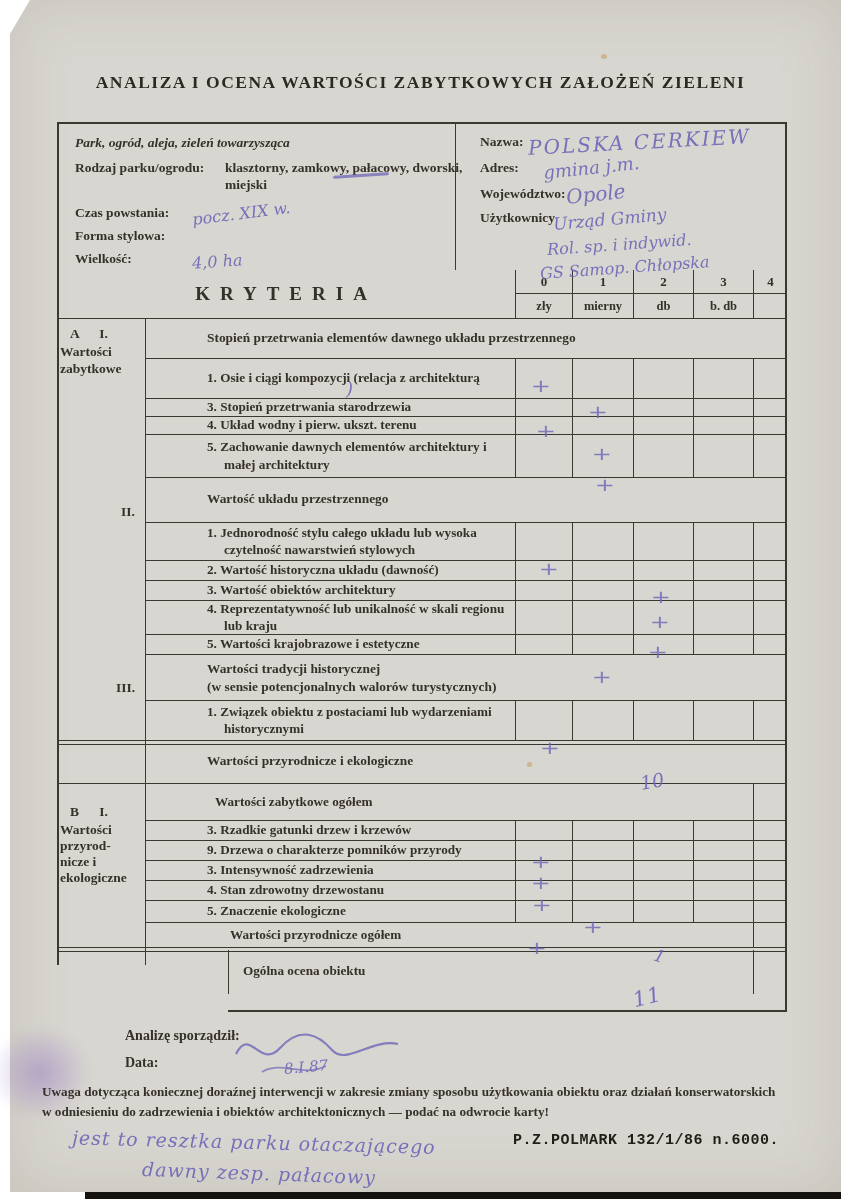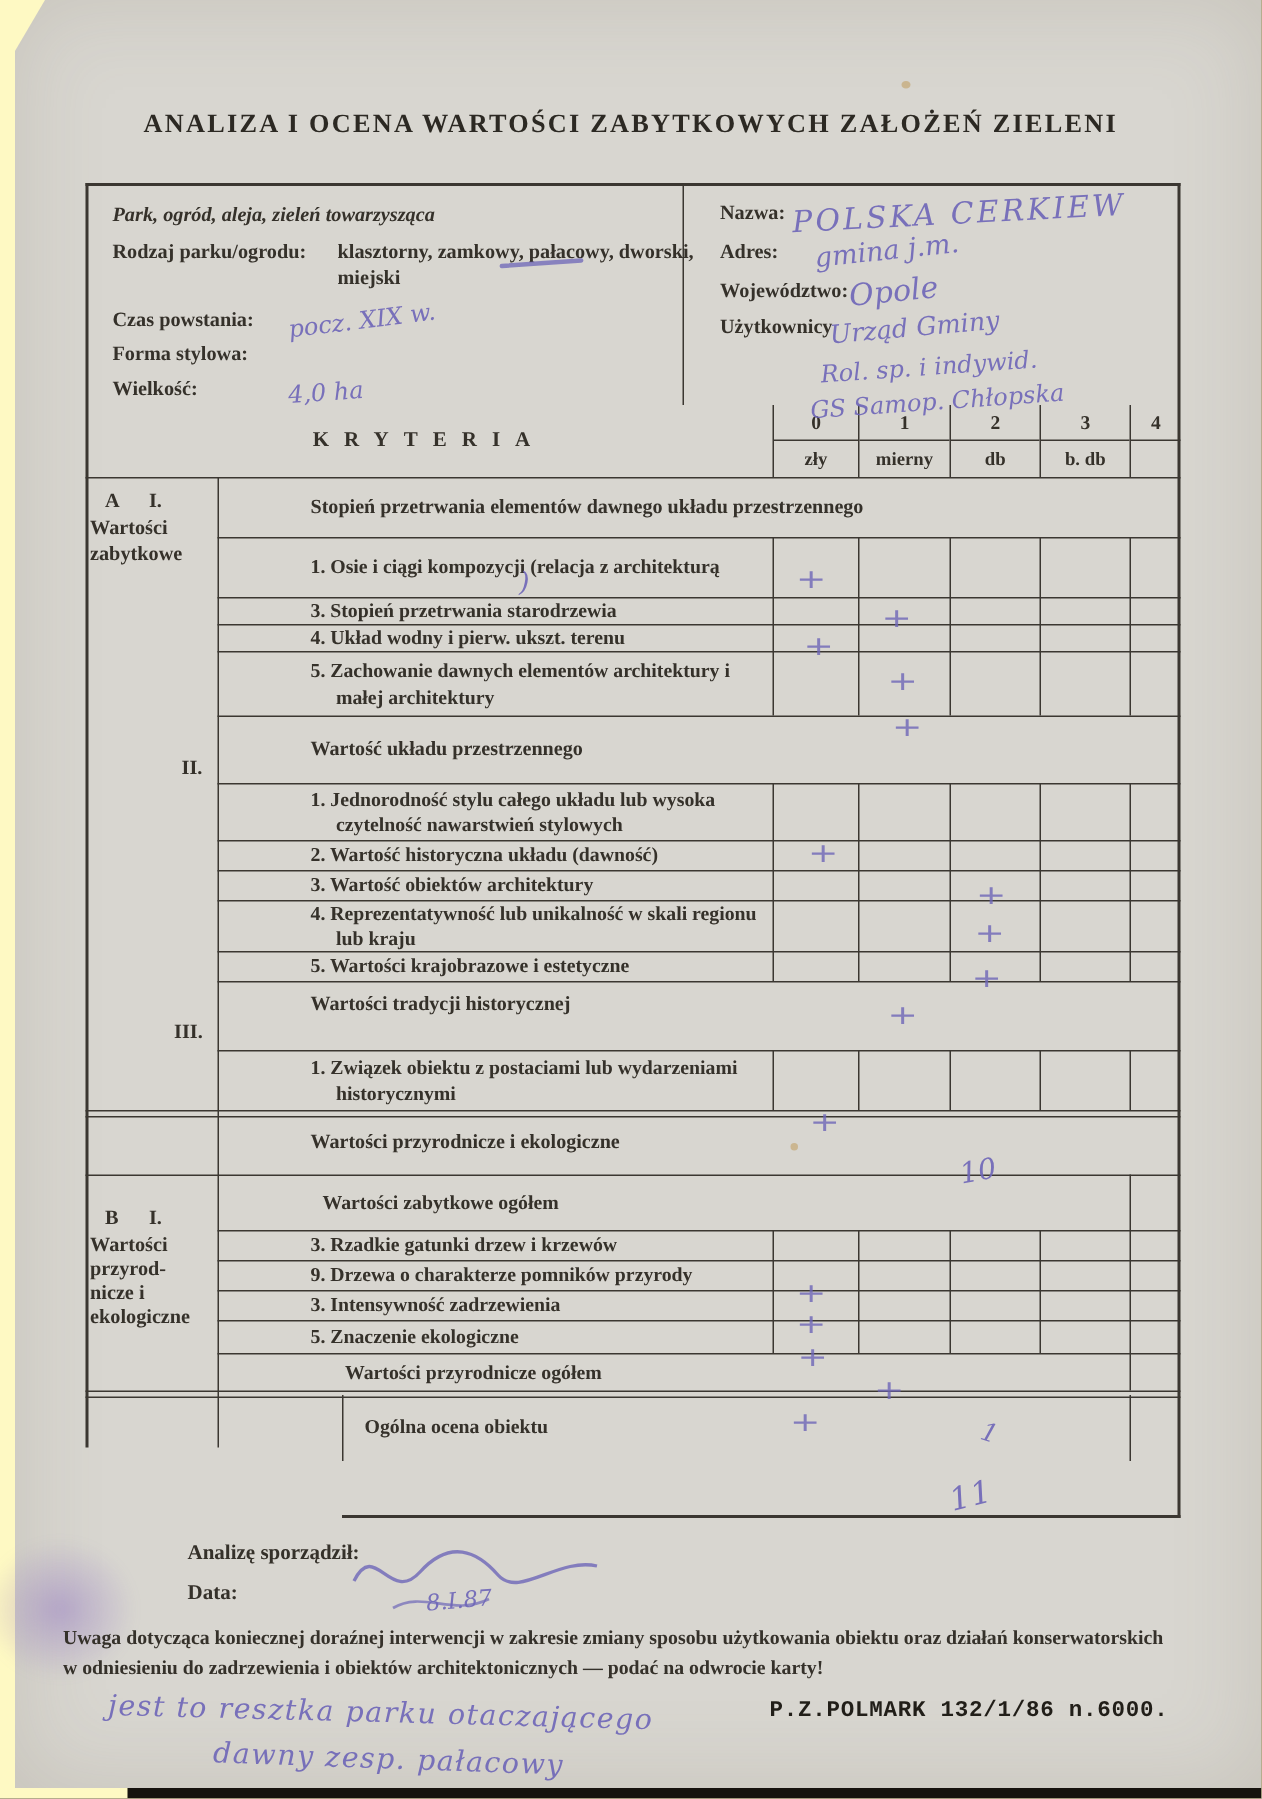--- a/index.html
+++ b/index.html
@@ -1,16 +1,16 @@
 <!DOCTYPE html>
 <html><head>
 <meta charset="utf-8">
 <style>
   html,body{margin:0;padding:0;background:#8a7c5e;}
-  #stage{position:relative;width:841px;height:1199px;margin:0 auto;background:#fef9c3;
+  #stage{position:relative;width:841px;height:1199px;margin:0 auto;background:#ffffff;
          font-family:"Liberation Serif", serif;overflow:hidden;}
   
   #paper{position:absolute;left:10px;top:0;right:0;bottom:7px;background:#d8d6d0;
          clip-path:polygon(20px 0, 100% 0, 100% 100%, 0 100%, 0 34px);
          box-shadow:inset 0 0 60px rgba(120,110,90,.18);}
   .strip-black{position:absolute;left:85px;right:0;bottom:0;height:7px;background:#16130e;}
   .smudge{position:absolute;left:-30px;top:1008px;width:140px;height:130px;border-radius:50%;
           background:radial-gradient(closest-side, rgba(125,90,190,.38), rgba(125,90,190,0) 72%);
           filter:blur(4px);}
   .speck{position:absolute;border-radius:50%;background:rgba(190,150,80,.5);}
@@ -23,21 +23,21 @@
   .bt{position:absolute;left:0;right:0;top:0;border-top:2.2px solid #3b3731;}
   .br{position:absolute;right:0;top:0;bottom:0;border-left:2.2px solid #3b3731;}
   .bl{position:absolute;left:0;top:0;height:843px;border-left:2.2px solid #3b3731;}
   .bb{position:absolute;left:171px;right:0;bottom:0;border-top:2.2px solid #3b3731;}
   .vseg{position:absolute;top:0;bottom:0;border-left:1.6px solid #3b3731;}
   
   .ilabel{font-size:13.5px;font-weight:700;white-space:nowrap;position:absolute;}
   
   #headrow{position:absolute;left:0;top:148px;width:730px;height:48px;border-bottom:1.8px solid #3b3731;}
   #kryteria{position:absolute;left:0;top:0;width:458px;height:48px;display:flex;align-items:center;
-            justify-content:center;font-weight:700;font-size:14px;letter-spacing:10px;box-sizing:border-box;}
+            justify-content:center;font-weight:700;font-size:19px;letter-spacing:10px;box-sizing:border-box;}
   #hcols{position:absolute;left:458px;top:0;bottom:0;right:0;display:flex;}
   .hcol{box-sizing:border-box;border-left:1.6px solid #3b3731;display:flex;flex-direction:column;}
   .hcol .num{height:23px;border-bottom:1.4px solid #3b3731;display:flex;align-items:center;justify-content:center;
              font-weight:700;font-size:13px;}
   .hcol .lbl{flex:1;display:flex;align-items:center;justify-content:center;font-weight:700;font-size:12.5px;}
   .w0{width:57px}.w1{width:61px}.w2{width:60px}.w3{width:60px}.w4{width:34px}
   
   #tbody{position:absolute;left:0;top:196px;width:730px;}
   .row{position:relative;}
   .rl{position:absolute;left:88px;right:0;top:0;border-top:1.6px solid #3b3731;}
@@ -261,20 +261,21 @@
               <i class="w2"></i>
               <i class="w3"></i>
               <i class="w4"></i>
             </div>
         </div>
 
         <div class="row" style="height:46px">
           <div class="rl"></div>
           <div class="htext" style="display:block;padding-top:6px;">
             <div>Wartości tradycji historycznej</div>
+            <div>(w sensie potencjonalnych walorów turystycznych)</div>
           </div>
         </div>
         <div class="row" style="height:40px">
           <div class="rl"></div>
             <div class="ctext">
               <span>1. Związek obiektu z postaciami lub wydarzeniami historycznymi</span>
             </div>
           <div class="cells">
               <i class="w0"></i>
               <i class="w1"></i>
@@ -319,20 +320,33 @@
               <i class="w1"></i>
               <i class="w2"></i>
               <i class="w3"></i>
               <i class="w4"></i>
             </div>
         </div>
         <div class="row" style="height:20px">
           <div class="rl"></div>
             <div class="ctext">
               <span>3. Intensywność zadrzewienia</span>
+            </div>
+          <div class="cells">
+              <i class="w0"></i>
+              <i class="w1"></i>
+              <i class="w2"></i>
+              <i class="w3"></i>
+              <i class="w4"></i>
+            </div>
+        </div>
+        <div class="row" style="height:20px">
+          <div class="rl"></div>
+            <div class="ctext">
+              <span>4. Stan zdrowotny drzewostanu</span>
             </div>
           <div class="cells">
               <i class="w0"></i>
               <i class="w1"></i>
               <i class="w2"></i>
               <i class="w3"></i>
               <i class="w4"></i>
             </div>
         </div>
         <div class="row" style="height:22px">

